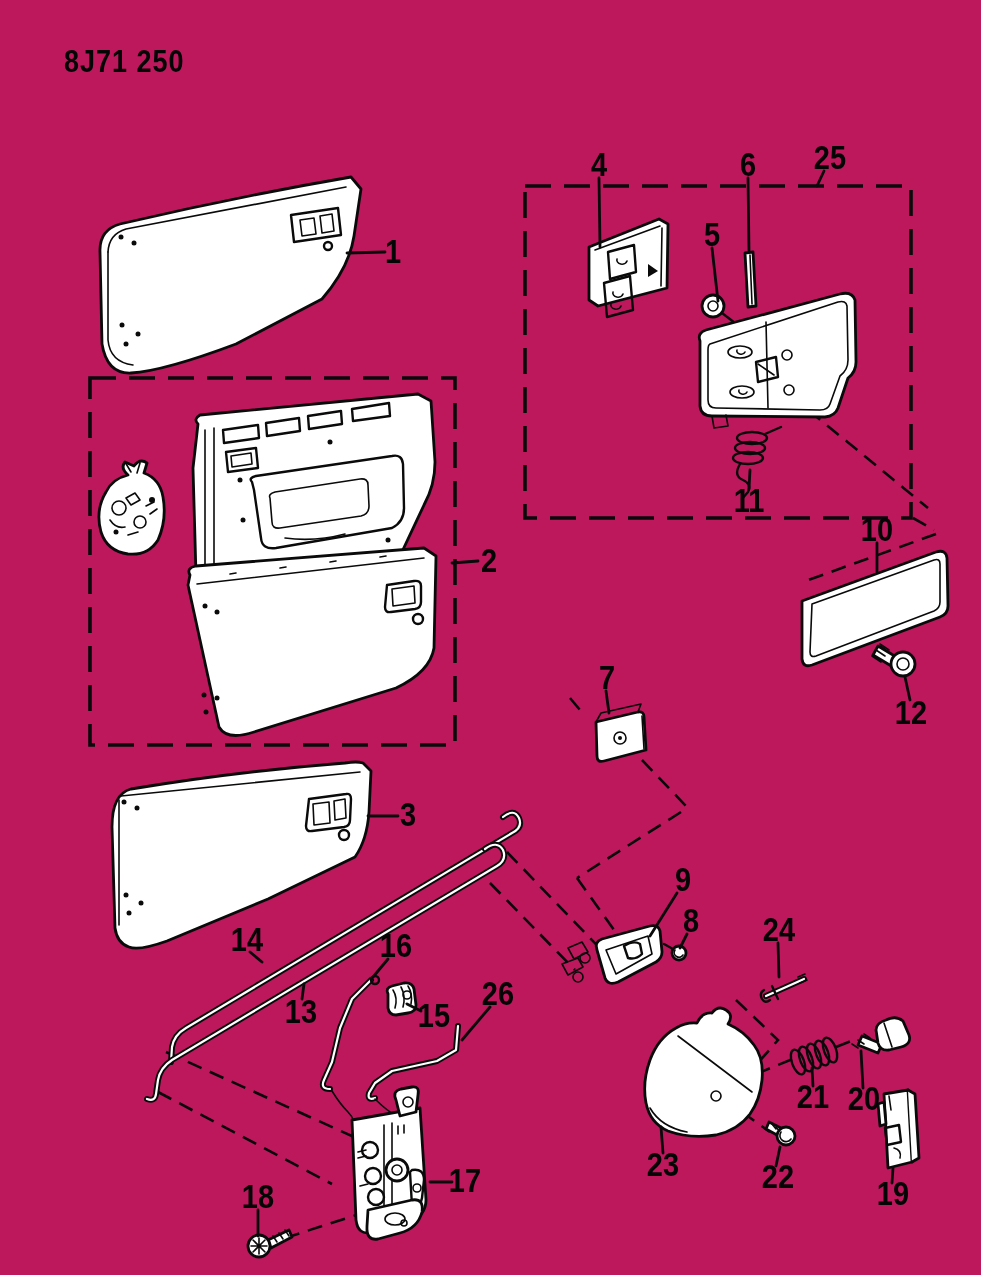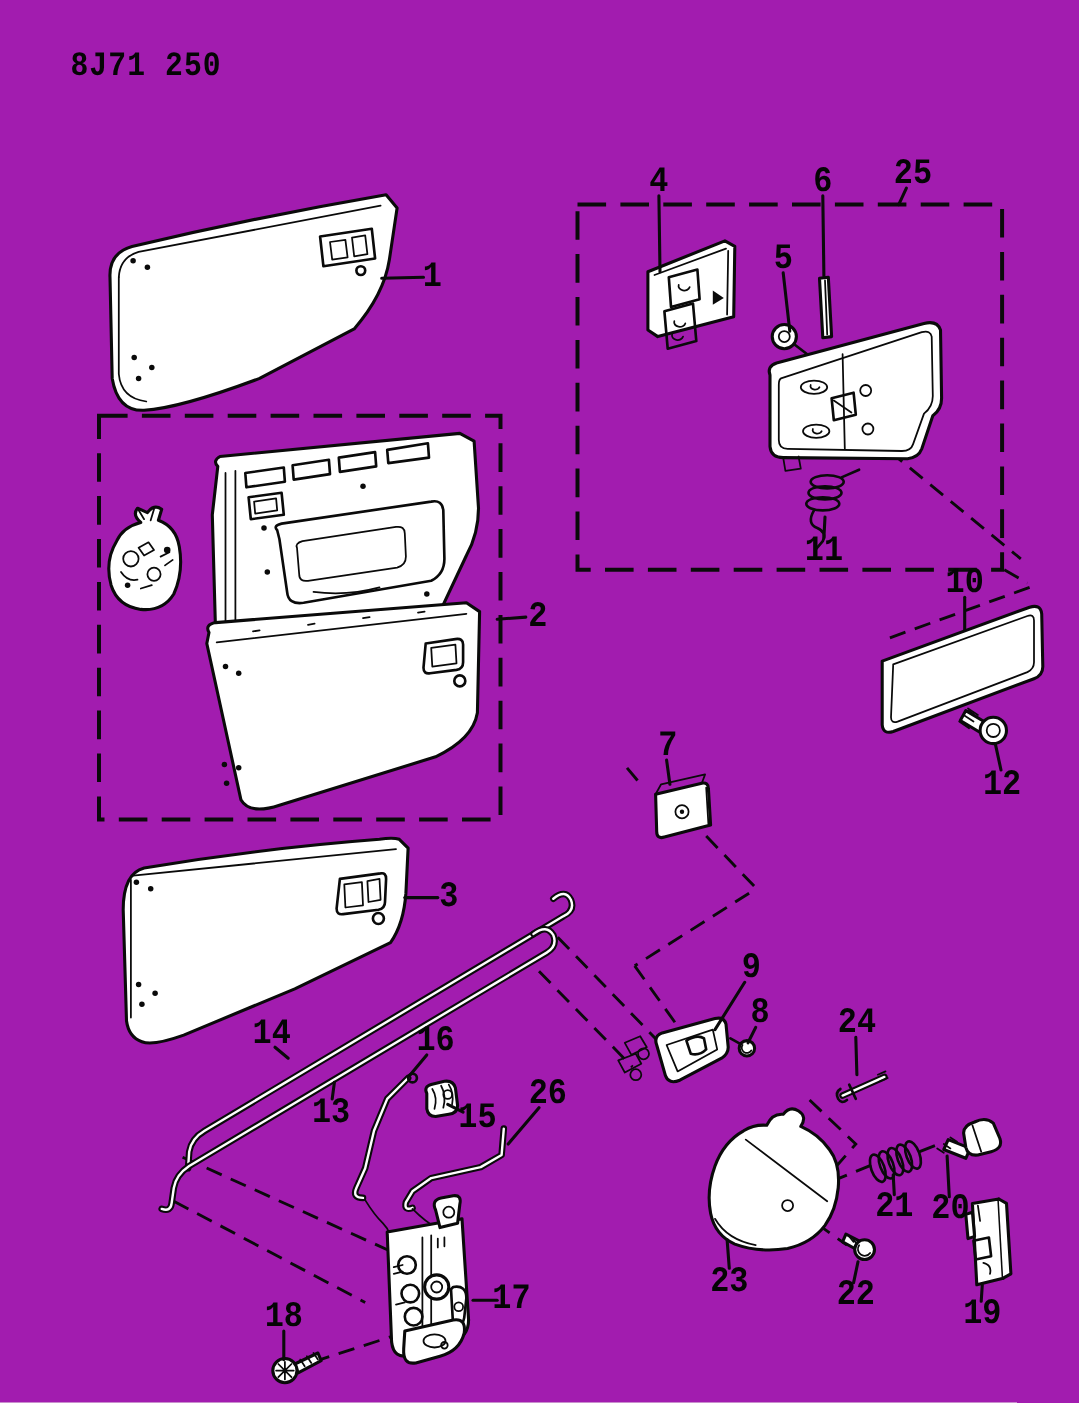--- a/index.html
+++ b/index.html
@@ -1,18 +1,18 @@
 <!DOCTYPE html>
 <html><head>
 <meta charset="utf-8">
 <style>
   html,body{margin:0;padding:0;background:#e8e8e8;}
   .canvas{
-    position:relative;width:981px;height:1275px;background:#a21caf;
-    font-family:Liberation Mono, monospace;overflow:hidden;
+    position:relative;width:981px;height:1275px;background:#be185d;
+    font-family:Liberation Sans, sans-serif;overflow:hidden;
   }
   .figure-code{
     position:absolute;left:64px;top:44px;
     font-size:27px;font-weight:700;letter-spacing:1px;color:#050505;
     transform:scaleY(1.15);transform-origin:top left;
   }
   .callout{
     position:absolute;transform:translate(-50%,-50%) scaleY(1.12);
     font-size:29px;font-weight:700;color:#050505;line-height:1;white-space:nowrap;
   }

